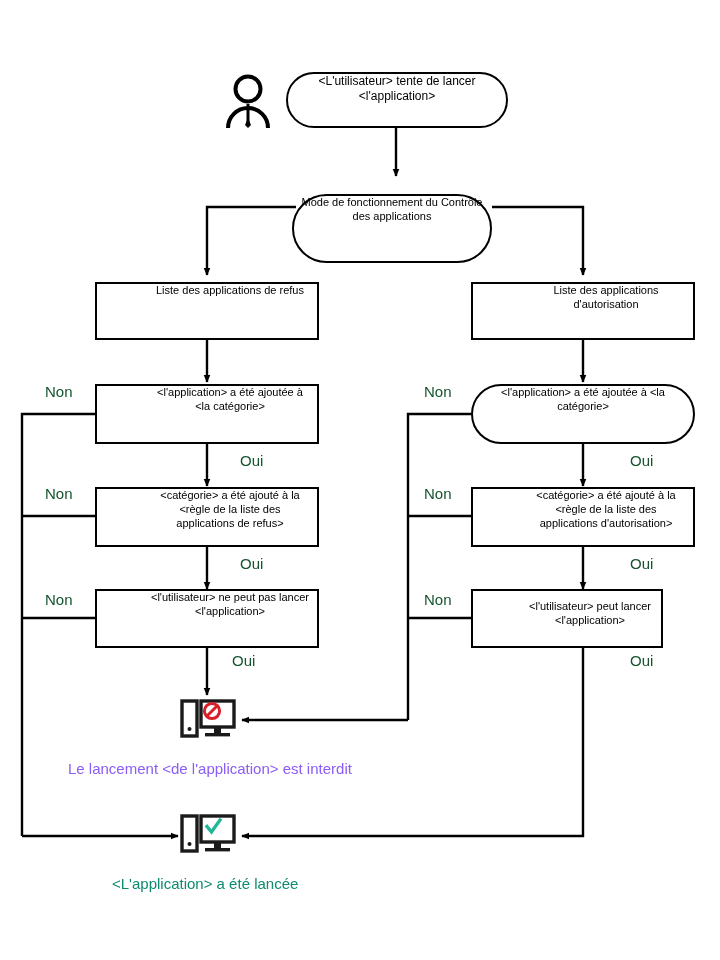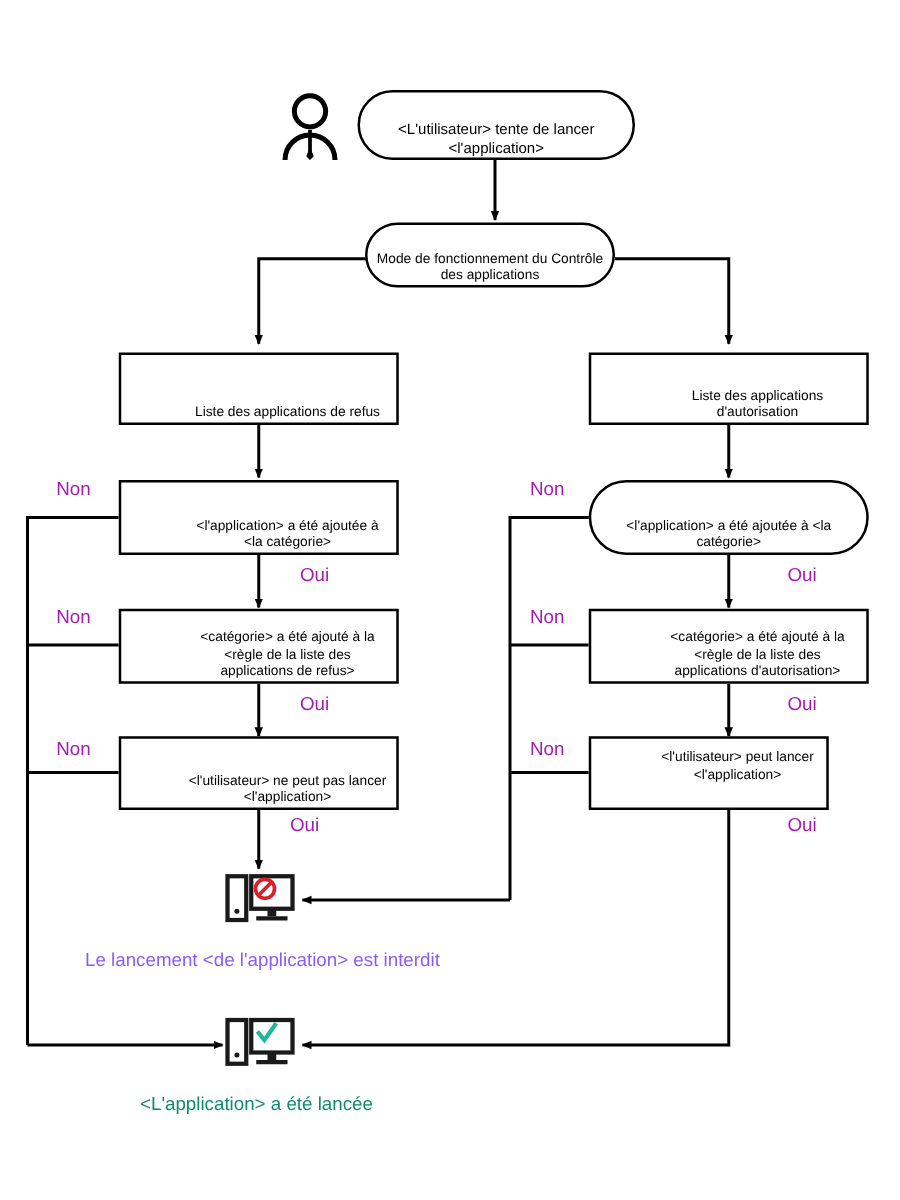--- a/index.html
+++ b/index.html
@@ -7,32 +7,32 @@
     width:720px;height:960px;background:#ffffff;
     font-family:"Liberation Sans", sans-serif;
     -webkit-font-smoothing:antialiased;
   }
   #canvas{position:relative;width:720px;height:960px;overflow:hidden;}
   svg.edges{position:absolute;left:0;top:0;width:720px;height:960px;}
 
   .node{
     position:absolute;box-sizing:border-box;
     border:2px solid #000;background:#fff;
-    display:flex;align-items:flex-end;justify-content:center;
+    display:flex;align-items:flex-start;justify-content:center;
     text-align:center;line-height:1.25;color:#000;
   }
   .node span{display:block;padding:0 6px;}
   .rect{border-radius:0;padding-left:46px;}
   .stadium{border-radius:999px;}
   .fs12{font-size:12px;}
   .fs11{font-size:11px;}
   .align-top{align-items:flex-start;padding-top:9px;}
 
   .edge-label{
-    position:absolute;font-size:15px;color:#a21caf;white-space:nowrap;
+    position:absolute;font-size:15px;color:#14532d;white-space:nowrap;
   }
 
   .caption{position:absolute;font-size:15px;white-space:nowrap;}
 
   .icon-wrap{position:absolute;}
 </style>
 </head>
 <body>
 
 <div id="canvas">
@@ -80,21 +80,21 @@
     <circle cx="31" cy="21" r="12.5" fill="none" stroke="#000" stroke-width="4"></circle>
     <path d="M11,60 a20,20 0 0 1 40,0" fill="none" stroke="#000" stroke-width="4"></path>
     <path d="M31,36 L31,58" stroke="#000" stroke-width="3"></path>
     <path d="M31,50 L28,57 L31,60 L34,57 z" fill="#000"></path>
   </svg>
 
   <div class="node stadium fs12" style="left:286px;top:72px;width:222px;height:56px;">
     <span>&lt;L'utilisateur&gt; tente de lancer &lt;l'application&gt;</span>
   </div>
 
-  <div class="node stadium fs11" style="left:292px;top:178px;width:200px;height:52px;">
+  <div class="node stadium fs11" style="left:292px;top:194px;width:200px;height:69px;">
     <span>Mode de fonctionnement du Contrôle des applications</span>
   </div>
 
   <div class="node rect fs11" style="left:95px;top:282px;width:224px;height:58px;">
     <span>Liste des applications de refus</span>
   </div>
 
   <div class="node rect fs11" style="left:95px;top:384px;width:224px;height:60px;">
     <span>&lt;l'application&gt; a été ajoutée à &lt;la catégorie&gt;</span>
   </div>

